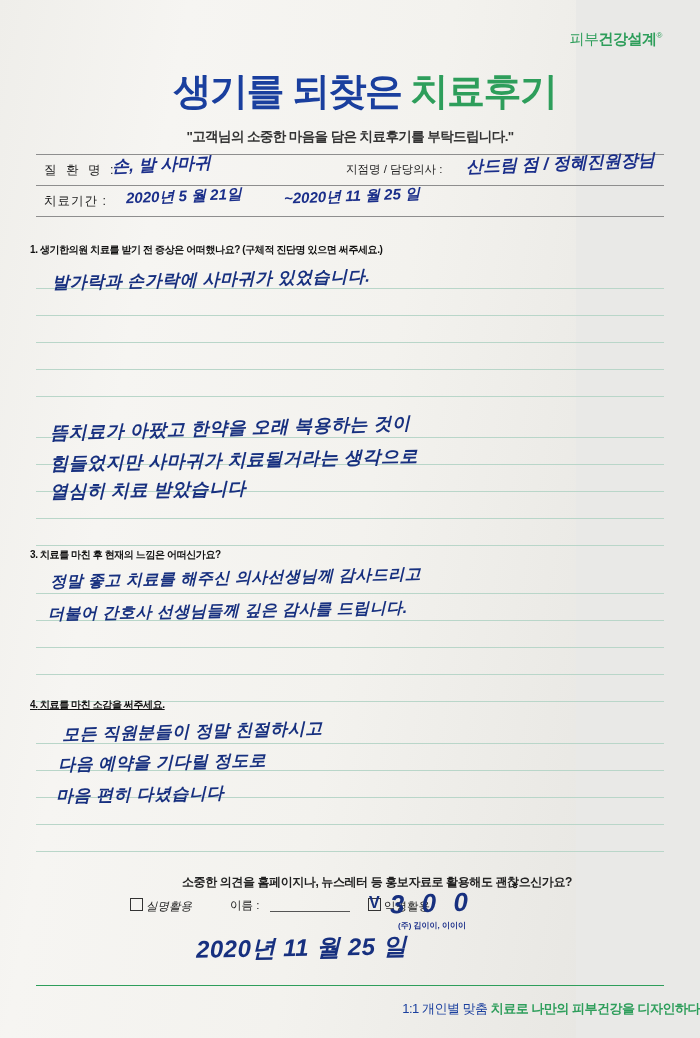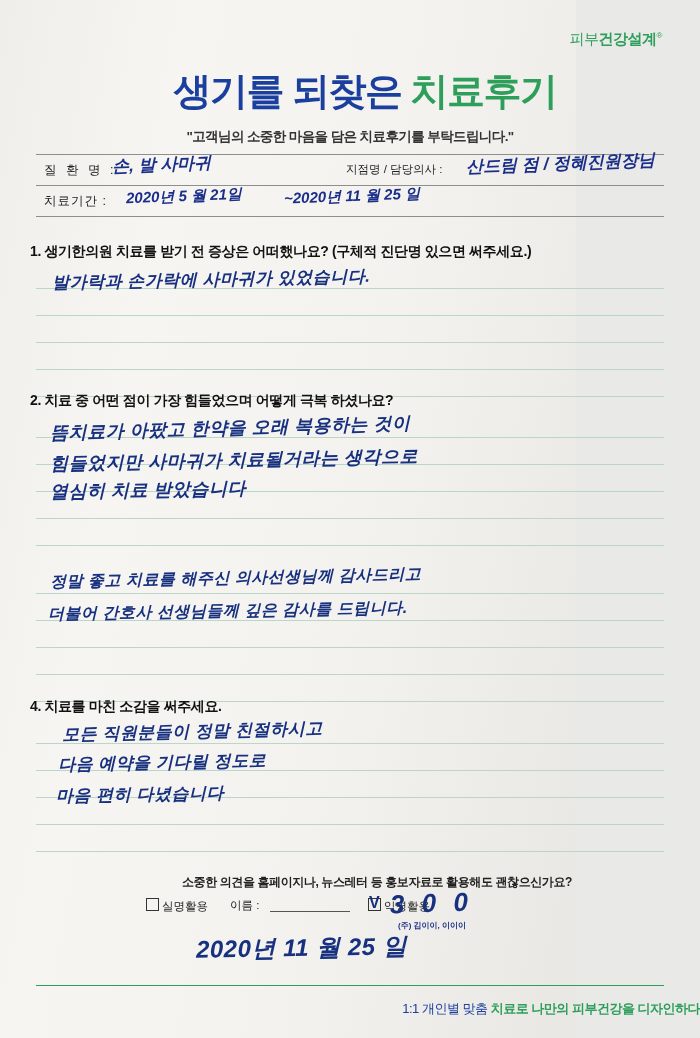--- a/index.html
+++ b/index.html
@@ -104,21 +104,21 @@
     font-style: italic;
     font-weight: 700;
     transform: rotate(-2.2deg);
     white-space: nowrap;
   }
 
   
   .q {
     position: absolute;
     left: 30px;
-    font-size: 14px;
+    font-size: 10px;
     font-weight: 700;
     color: #111;
     letter-spacing: -0.4px;
   }
 
   .lines {
     position: absolute;
     left: 36px;
     width: 628px;
   }
@@ -235,64 +235,64 @@
     </div>
     <div class="lines" style="top:262px;">
       <div class="line"></div>
       <div class="line"></div>
       <div class="line"></div>
       <div class="line"></div>
       <div class="line"></div>
     </div>
     <div class="ans" style="left:52px; top:268px; font-size:17px; transform:rotate(-1.2deg);">발가락과 손가락에 사마귀가 있었습니다.</div>
 
-    <div class="q" style="top:392px;">
-      <span>2.</span>
-      <span>치료 중 어떤 점이 가장 힘들었으며 어떻게 극복 하셨나요?</span>
-    </div>
     <div class="lines" style="top:411px;">
       <div class="line"></div>
       <div class="line"></div>
       <div class="line"></div>
       <div class="line"></div>
       <div class="line"></div>
     </div>
     <div class="ans" style="left:50px; top:416px; font-size:18px; transform:rotate(-1.6deg);">뜸치료가 아팠고 한약을 오래 복용하는 것이</div>
     <div class="ans" style="left:50px; top:448px; font-size:18px; transform:rotate(-1.2deg);">힘들었지만 사마귀가 치료될거라는 생각으로</div>
     <div class="ans" style="left:50px; top:478px; font-size:18px; transform:rotate(-1deg);">열심히 치료 받았습니다</div>
 
+    <div class="q" style="top:548px;">
+      <span>3.</span>
+      <span>치료를 마친 후 현재의 느낌은 어떠신가요?</span>
+    </div>
     <div class="lines" style="top:567px;">
       <div class="line"></div>
       <div class="line"></div>
       <div class="line"></div>
       <div class="line"></div>
       <div class="line"></div>
     </div>
     <div class="ans" style="left:50px; top:568px; font-size:16px; transform:rotate(-1.2deg);">정말 좋고 치료를 해주신 의사선생님께 감사드리고</div>
     <div class="ans" style="left:48px; top:601px; font-size:16px; transform:rotate(-1deg);">더불어 간호사 선생님들께 깊은 감사를 드립니다.</div>
 
-    <div class="q" style="top:698px;">
+    <div class="q" style="top:698px;text-decoration:underline;">
       <span>4.</span>
       <span>치료를 마친 소감을 써주세요.</span>
     </div>
     <div class="lines" style="top:717px;">
       <div class="line"></div>
       <div class="line"></div>
       <div class="line"></div>
       <div class="line"></div>
       <div class="line"></div>
     </div>
     <div class="ans" style="left:62px; top:720px; font-size:17px; transform:rotate(-1.4deg);">모든 직원분들이 정말 친절하시고</div>
     <div class="ans" style="left:58px; top:751px; font-size:17px; transform:rotate(-1.2deg);">다음 예약을 기다릴 정도로</div>
     <div class="ans" style="left:56px; top:783px; font-size:17px; transform:rotate(-1deg);">마음 편히 다녔습니다</div>
 
     <div class="foot-text" style="top:874px;padding-left:27px;">소중한 의견을 홈페이지나, 뉴스레터 등 홍보자료로 활용해도 괜찮으신가요?</div>
 
     <div class="foot-row" style="top:898px;">
-      <span style="position:absolute; left:16px; top:0;">
+      <span style="position:absolute; left:0; top:0;font-style:italic;">
         <span class="chk"></span><span>실명활용</span>
       </span>
       <span style="position:absolute; left:100px; top:0;">이름 :</span>
       <span class="uline" style="position:absolute; left:140px; top:0; width:80px;"></span>
       <span style="position:absolute; left:238px; top:0;">
         <span class="chk"><span class="mark">V</span></span><span>익명활용</span>
       </span>
       <span class="ans" style="left:260px; top:-10px; font-size:26px; letter-spacing:5px; transform:rotate(-2deg);">3 0 0</span>
       <span class="stamp" style="left:268px; top:22px;">(주) 김이이, 이이이</span>
     </div>

